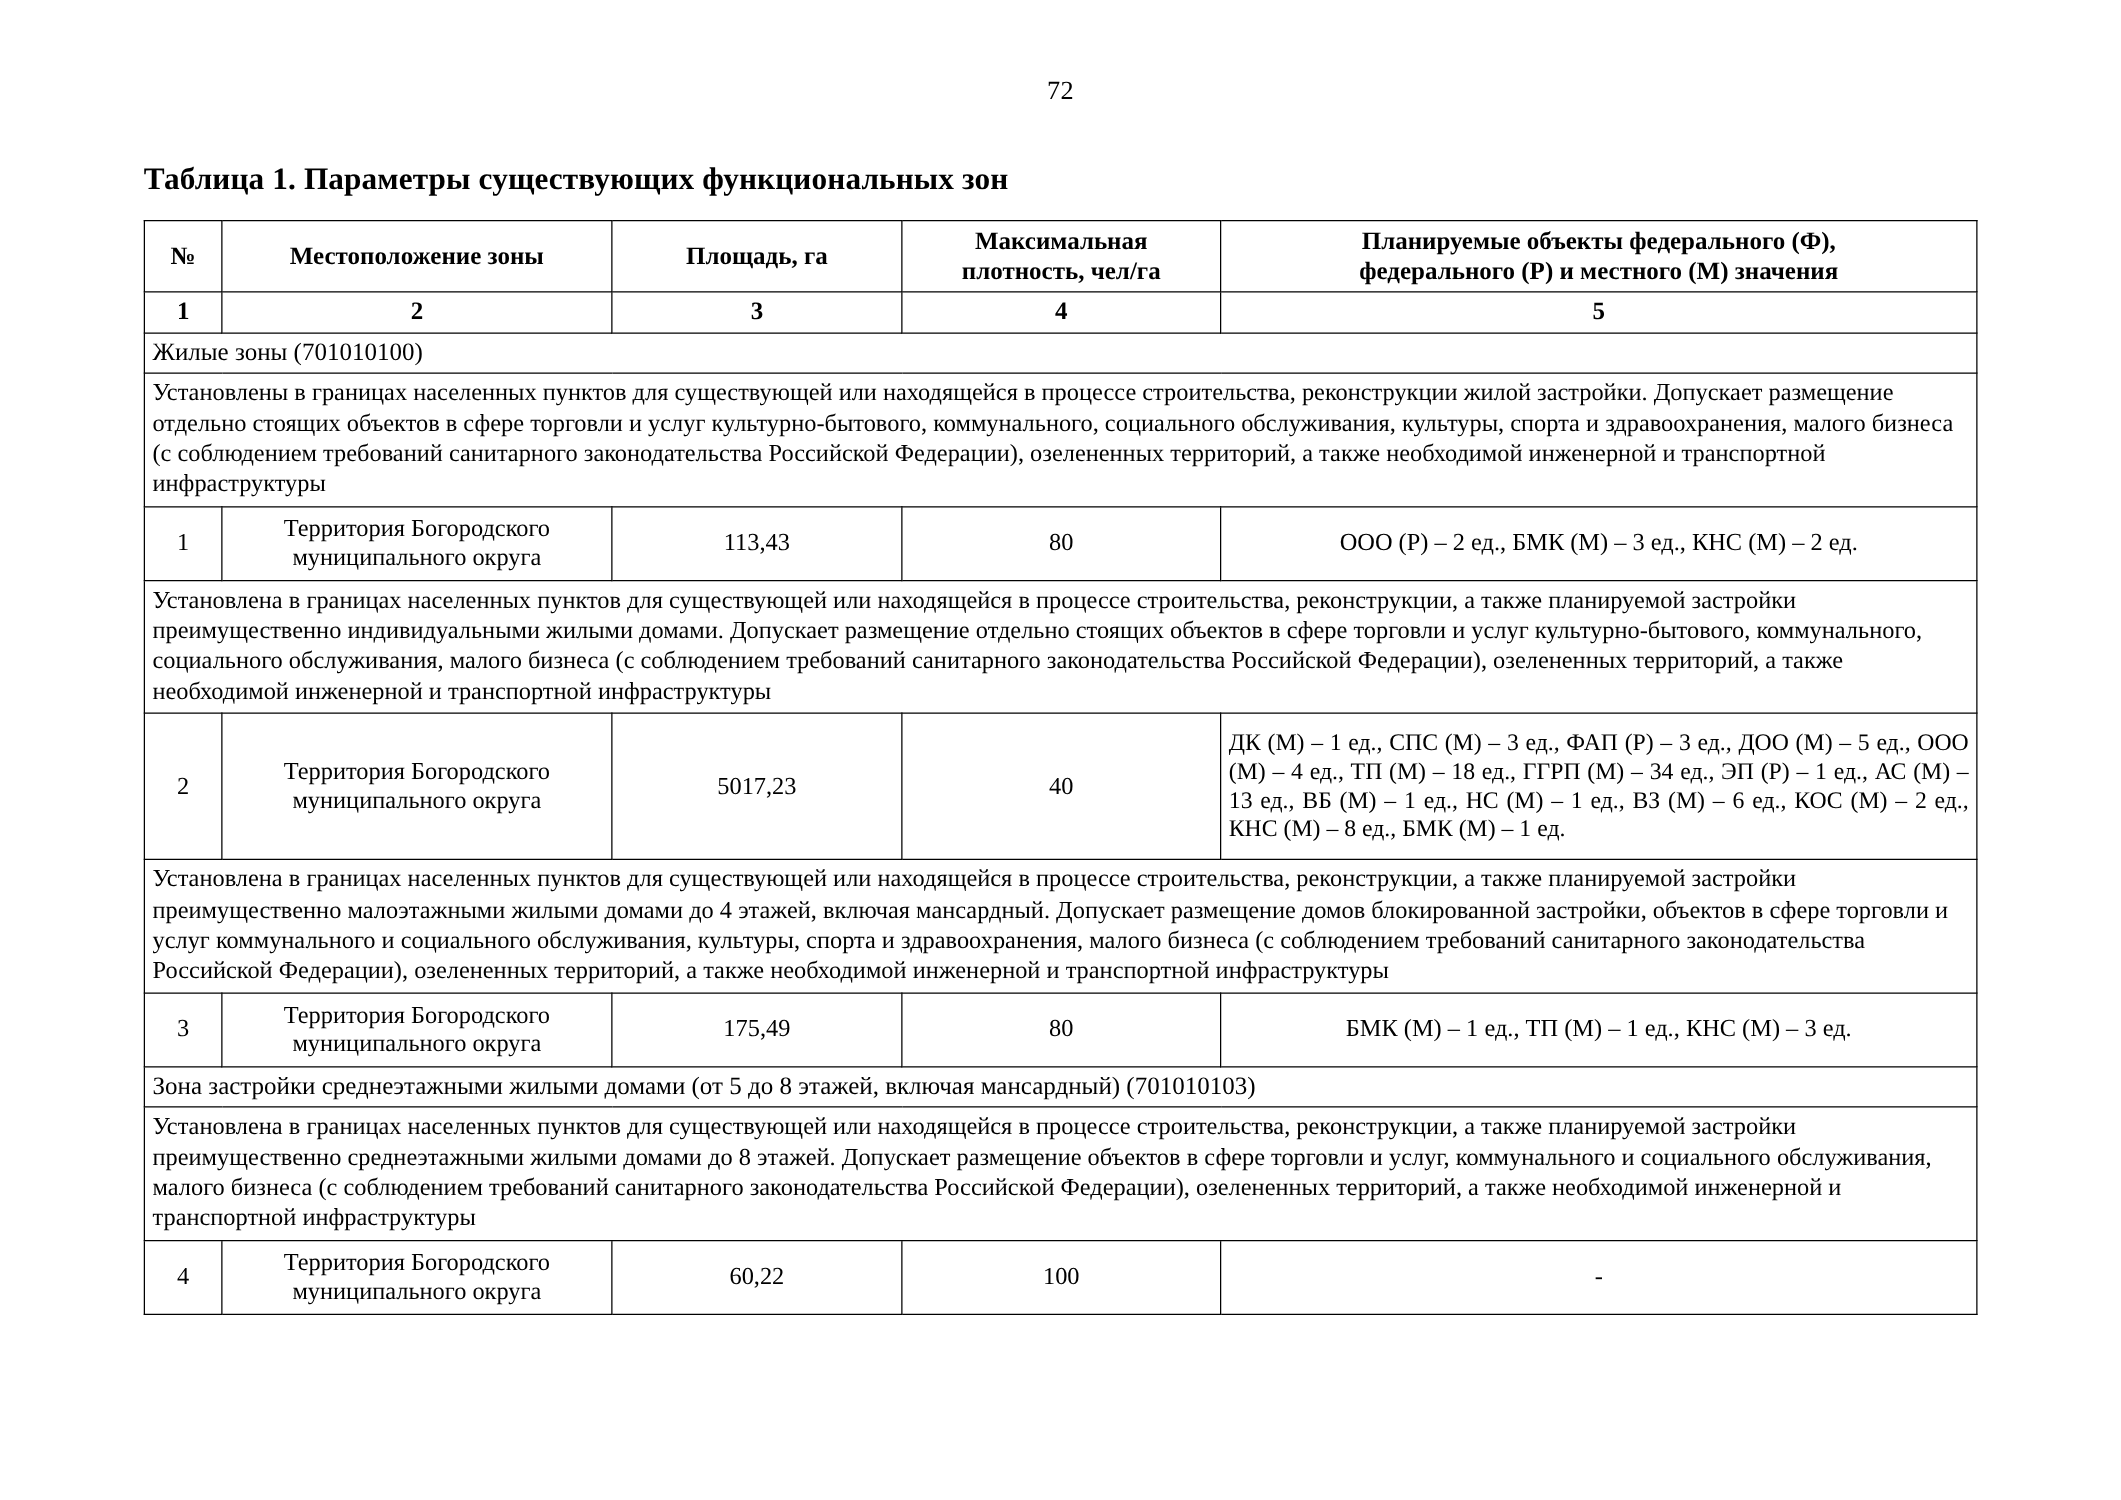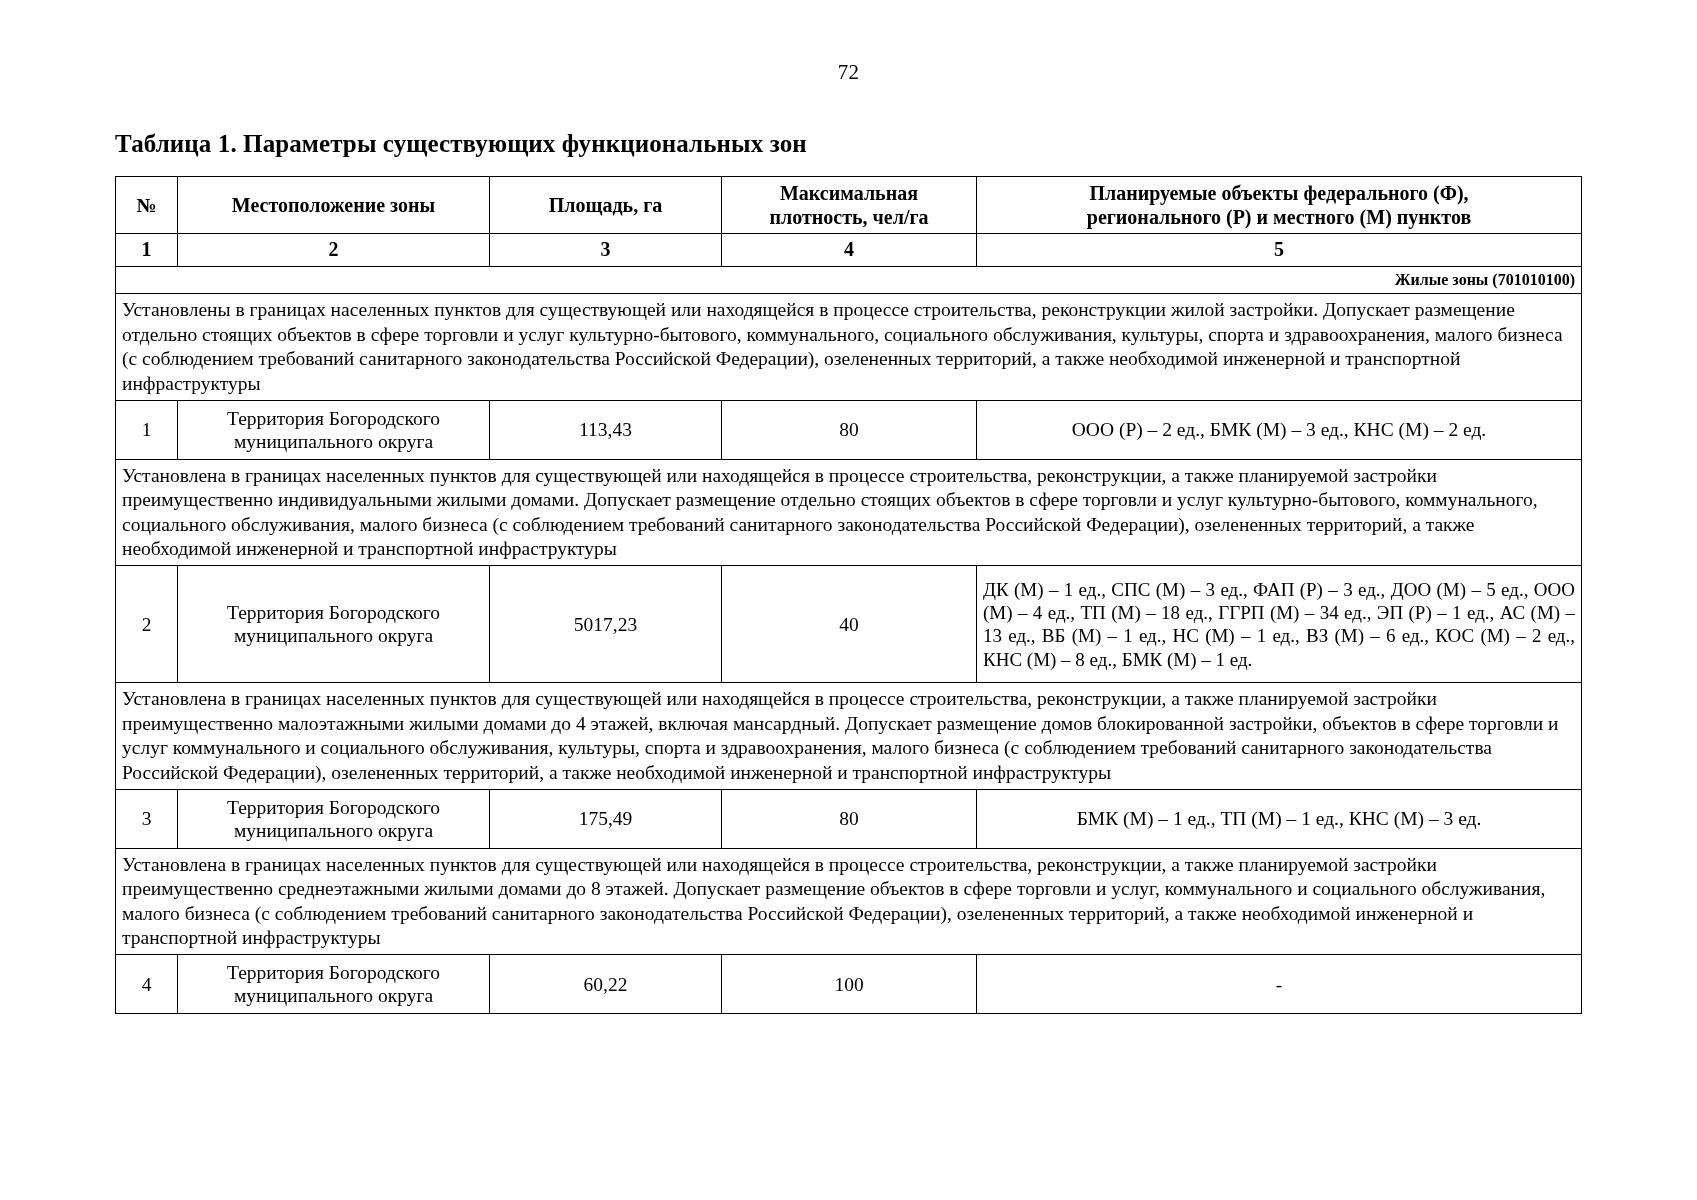--- a/index.html
+++ b/index.html
@@ -58,23 +58,23 @@
     line-height: 1.2;
     padding: 7px 6px;
   }
   .numrow td {
     text-align: center;
     font-weight: bold;
     font-size: 20px;
     padding: 2px 6px;
   }
   .section-title {
-    text-align: right;
-    font-weight: bold;
-    font-size: 16px;
+    text-align: left;
+    font-weight: normal;
+    font-size: 20px;
     padding: 5px 8px;
   }
   .section-desc {
     text-align: left;
     font-size: 19.5px;
     padding: 5px 14px 7px 14px;
     line-height: 1.25;
   }
   .cell-center {
     text-align: center;
@@ -110,21 +110,21 @@
       <tr>
         <td class="hdr">№</td>
         <td class="hdr">Местоположение зоны</td>
         <td class="hdr">Площадь, га</td>
         <td class="hdr">
           <div>Максимальная</div>
           <div>плотность, чел/га</div>
         </td>
         <td class="hdr">
           <div>Планируемые объекты федерального (Ф),</div>
-          <div>регионального (Р) и местного (М) пунктов</div>
+          <div>федерального (Р) и местного (М) значения</div>
         </td>
       </tr>
 
       <tr class="numrow">
         <td>1</td>
         <td>2</td>
         <td>3</td>
         <td>4</td>
         <td>5</td>
       </tr>
@@ -168,20 +168,23 @@
         <td class="cell-center">
           <div>Территория Богородского</div>
           <div>муниципального округа</div>
         </td>
         <td class="cell-center">175,49</td>
         <td class="cell-center">80</td>
         <td class="cell-center">БМК (М) – 1 ед., ТП (М) – 1 ед., КНС (М) – 3 ед.</td>
       </tr>
 
       <tr>
+        <td class="section-title" colspan="5">Зона застройки среднеэтажными жилыми домами (от 5 до 8 этажей, включая мансардный) (701010103)</td>
+      </tr>
+      <tr>
         <td class="section-desc" colspan="5">Установлена в границах населенных пунктов для существующей или находящейся в процессе строительства, реконструкции, а также планируемой застройки преимущественно среднеэтажными жилыми домами до 8 этажей. Допускает размещение объектов в сфере торговли и услуг, коммунального и социального обслуживания, малого бизнеса (с соблюдением требований санитарного законодательства Российской Федерации), озелененных территорий, а также необходимой инженерной и транспортной инфраструктуры</td>
       </tr>
       <tr class="row-h-1">
         <td class="cell-center">4</td>
         <td class="cell-center">
           <div>Территория Богородского</div>
           <div>муниципального округа</div>
         </td>
         <td class="cell-center">60,22</td>
         <td class="cell-center">100</td>

